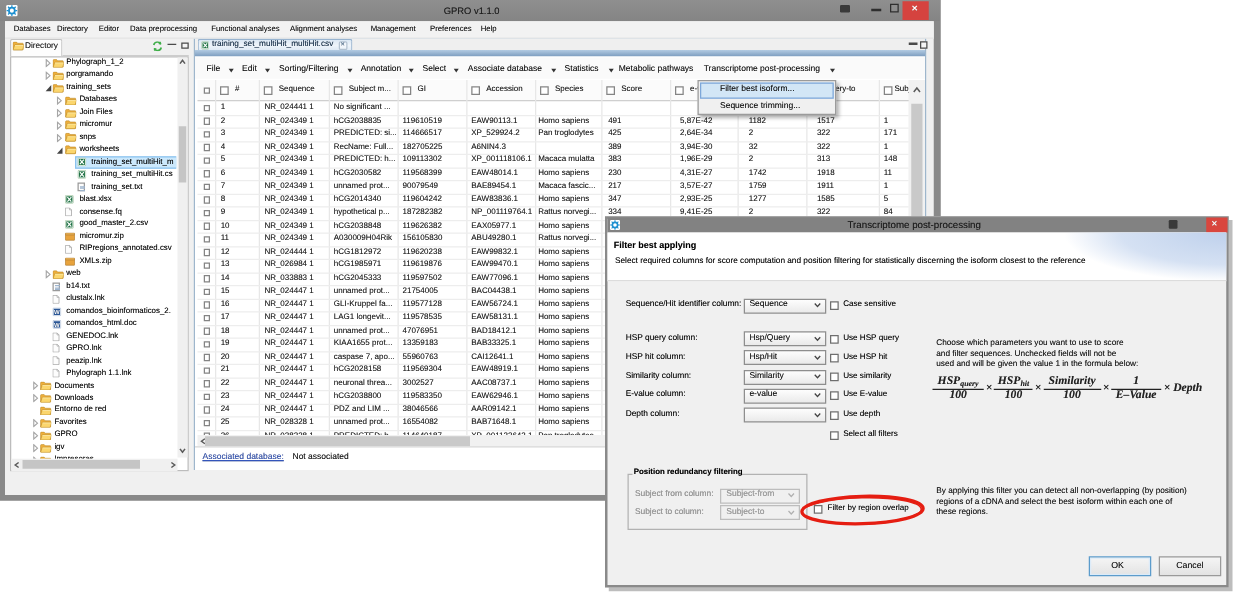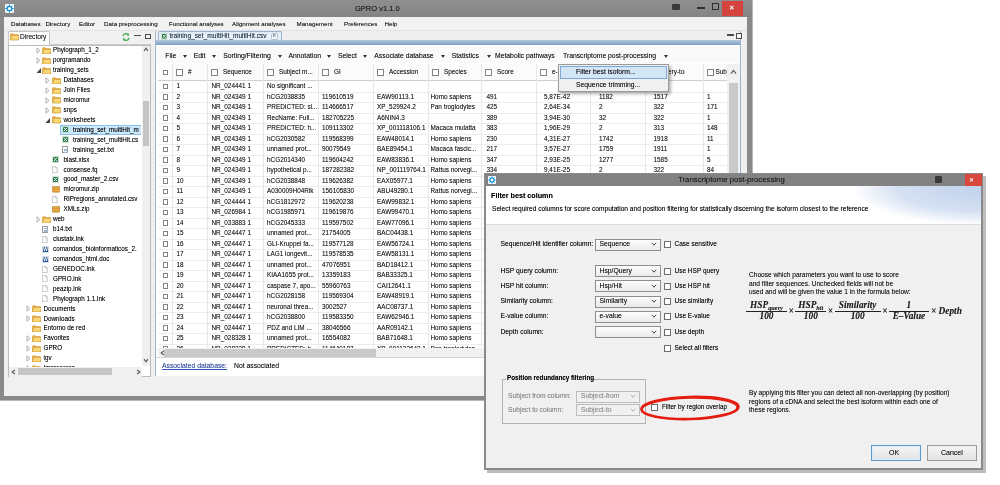--- a/index.html
+++ b/index.html
@@ -766,21 +766,21 @@
         <path d="M8.4 1.6 L7.1 2.9"></path>
         <path d="M2.9 7.1 L1.6 8.4"></path>
       </g>
     </svg>
   </div>
 <div style="position:absolute;left:678px;top:175.1px;font-size:7.8px;line-height:9.8px;color:#1a1a1a;font-weight:normal;white-space:nowrap;">Transcriptome post-processing</div>
 <div style="position:absolute;left:935px;top:175.5px;width:7px;height:7px;background:#3a3a3a;border-radius:1px;"></div>
 <div style="position:absolute;left:965px;top:174.0px;width:16.5px;height:12px;background:#d9463e;"></div>
 <div style="position:absolute;left:969px;top:176.0px;font-size:6px;line-height:8px;color:#fff;font-weight:bold;white-space:nowrap;">✕</div>
 <div style="position:absolute;left:486px;top:186.0px;width:495px;height:39px;background:#fff;background-image:radial-gradient(ellipse 175px 52px at 100% 2%,#bfd1ec 0%,#d5e1f3 48%,rgba(255,255,255,0) 74%);border-bottom:1px solid #dcdcdc;"></div>
-<div style="position:absolute;left:491px;top:190.9px;font-size:7.2px;line-height:9.2px;color:#000;font-weight:bold;white-space:nowrap;">Filter best column</div>
+<div style="position:absolute;left:491px;top:190.9px;font-size:7.2px;line-height:9.2px;color:#000;font-weight:bold;white-space:nowrap;">Filter best applying</div>
 <div style="position:absolute;left:492px;top:204.7px;font-size:6.6px;line-height:8.6px;color:#000;font-weight:normal;white-space:nowrap;">Select required columns for score computation and position filtering for statistically discerning the isoform closest to the reference</div>
 <div style="position:absolute;left:500.5px;top:240.2px;font-size:6.7px;line-height:8.7px;color:#000;font-weight:normal;white-space:nowrap;">Sequence/Hit identifier column:</div>
 <div style="position:absolute;left:594.5px;top:238.5px;width:66px;height:12px;border:1px solid #8e8e8e;background:linear-gradient(#fdfdfd,#eaeaea);"></div>
 <div style="position:absolute;left:599.5px;top:240.1px;font-size:6.8px;line-height:8.8px;color:#111;font-weight:normal;white-space:nowrap;">Sequence</div>
 <div style="position:absolute;left:650.5px;top:242.3px;width:6px;height:5px;">
     <svg width="6" height="5">
       <path d="M0.8 0.8 L3 3.2 L5.2 0.8" stroke="#444" stroke-width="1" fill="none"></path>
     </svg>
   </div>
 <div style="position:absolute;left:664px;top:241.0px;width:7px;height:7px;border:1px solid #6e6e6e;background:#fff;"></div>

